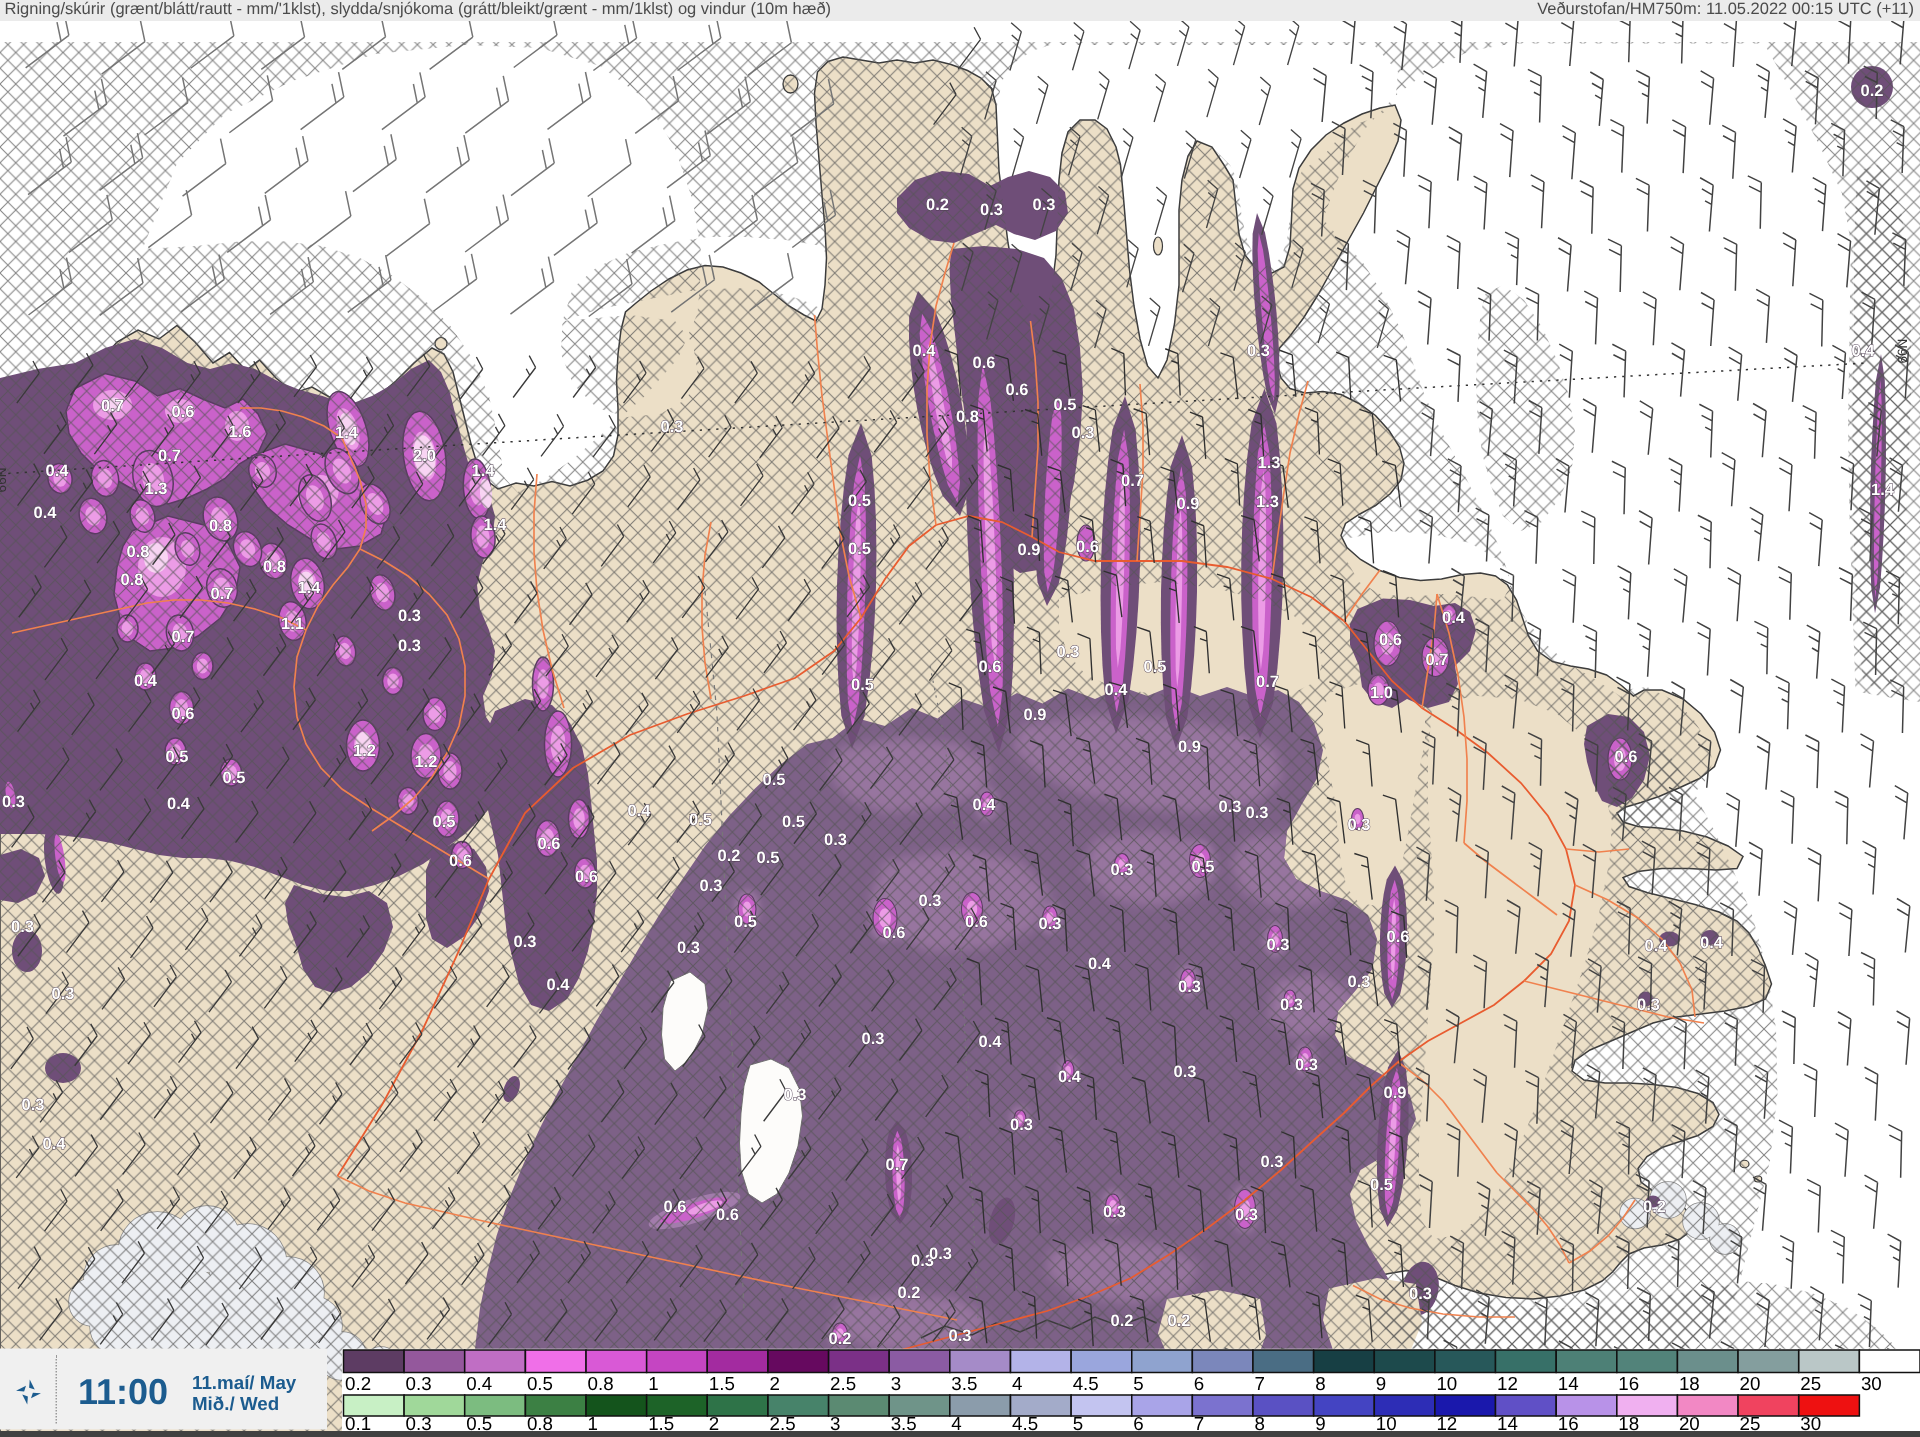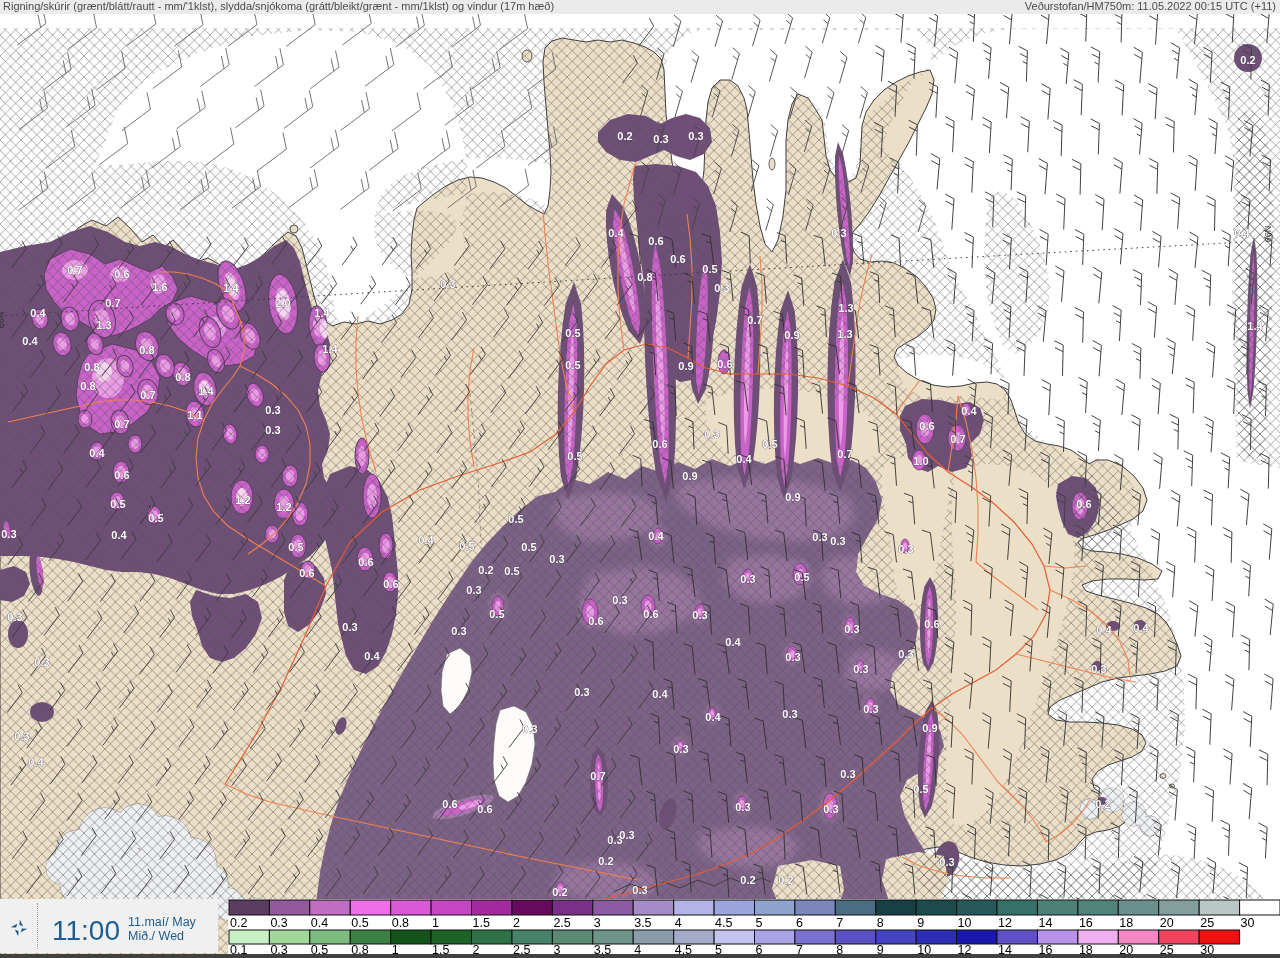--- a/index.html
+++ b/index.html
@@ -1,27 +1,27 @@
 <!DOCTYPE html>
 <html><head><meta charset="utf-8"><title>map</title><style>
 html,body{margin:0;padding:0;width:1280px;height:958px;overflow:hidden;background:#fff;
  font-family:"Liberation Sans",sans-serif}
 #hdr{position:absolute;left:0;top:0;width:1280px;height:14px;background:#ebebeb;
  border-bottom:1px solid #999;font-size:11px;color:#4b4b4b;line-height:13px;white-space:nowrap}
 #hdr .l{position:absolute;left:3px;top:0}
 #hdr .r{position:absolute;right:4px;top:0}
 #map{position:absolute;left:0;top:14px}
 #tpanel{position:absolute;left:0;top:899px;width:218px;height:54px;background:#f0f0f0}
-#tpanel .tm{position:absolute;left:52px;top:16px;font-size:28px;font-weight:normal;color:#1c5c8f}
-#tpanel .dt{position:absolute;left:128px;top:16px;font-size:12.5px;font-weight:normal;color:#1c5c8f;line-height:14px}
+#tpanel .tm{position:absolute;left:52px;top:16px;font-size:24px;font-weight:bold;color:#1c5c8f}
+#tpanel .dt{position:absolute;left:128px;top:16px;font-size:12.5px;font-weight:bold;color:#1c5c8f;line-height:14px}
 #tpanel .sep{position:absolute;left:37px;top:4px;height:46px;border-left:1px dotted #999}
 #bstrip{position:absolute;left:0;top:954px;width:1280px;height:4px;background:#414141}
 </style></head><body>
 <div id="hdr">
-    <span class="l">Rigning/skúrir (grænt/blátt/rautt - mm/'1klst), slydda/snjókoma (grátt/bleikt/grænt - mm/1klst) og vindur (17m hæð)</span>
+    <span class="l">Rigning/skúrir (grænt/blátt/rautt - mm/'1klst), slydda/snjókoma (grátt/bleikt/grænt - mm/1klst) og vindur (10m hæð)</span>
     <span class="r">Veðurstofan/HM750m: 11.05.2022 00:15 UTC (+11)</span>
   </div>
 <svg id="map" width="1280" height="958" viewBox="0 0 1280 958">
     <defs>
       <pattern id="xh" width="10.5" height="10.5" patternUnits="userSpaceOnUse">
         <path d="M-1,11.5 L11.5,-1 M-1,-1 L11.5,11.5" stroke="#555555" stroke-width="0.7" fill="none" opacity="0.72"></path>
       </pattern>
       <filter id="blur4" x="-30%" y="-30%" width="160%" height="160%">
         <feGaussianBlur stdDeviation="4"></feGaussianBlur>
       </filter>

